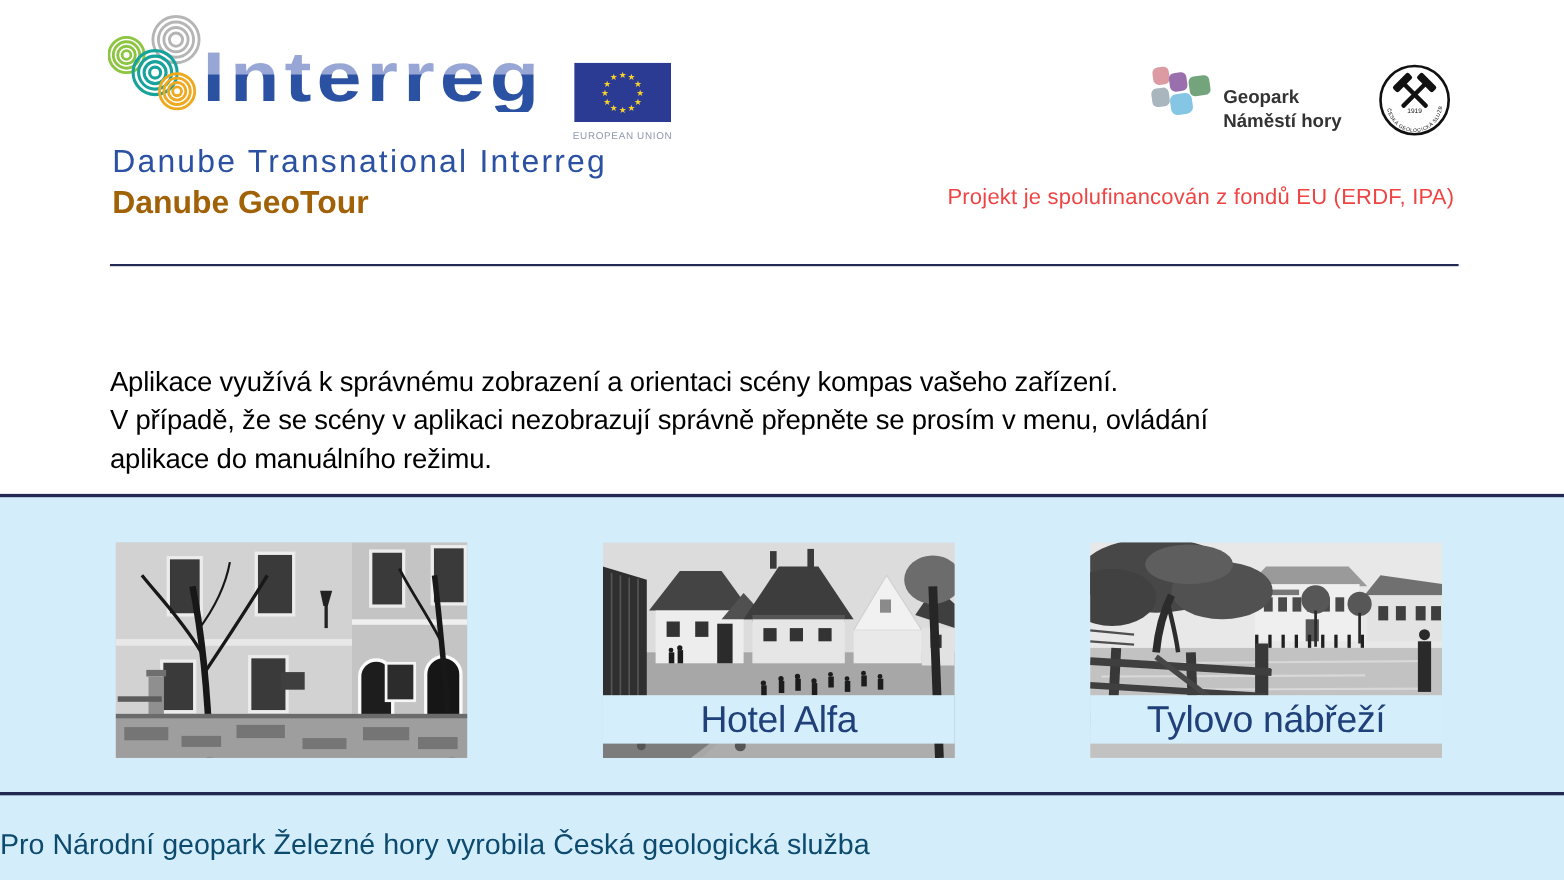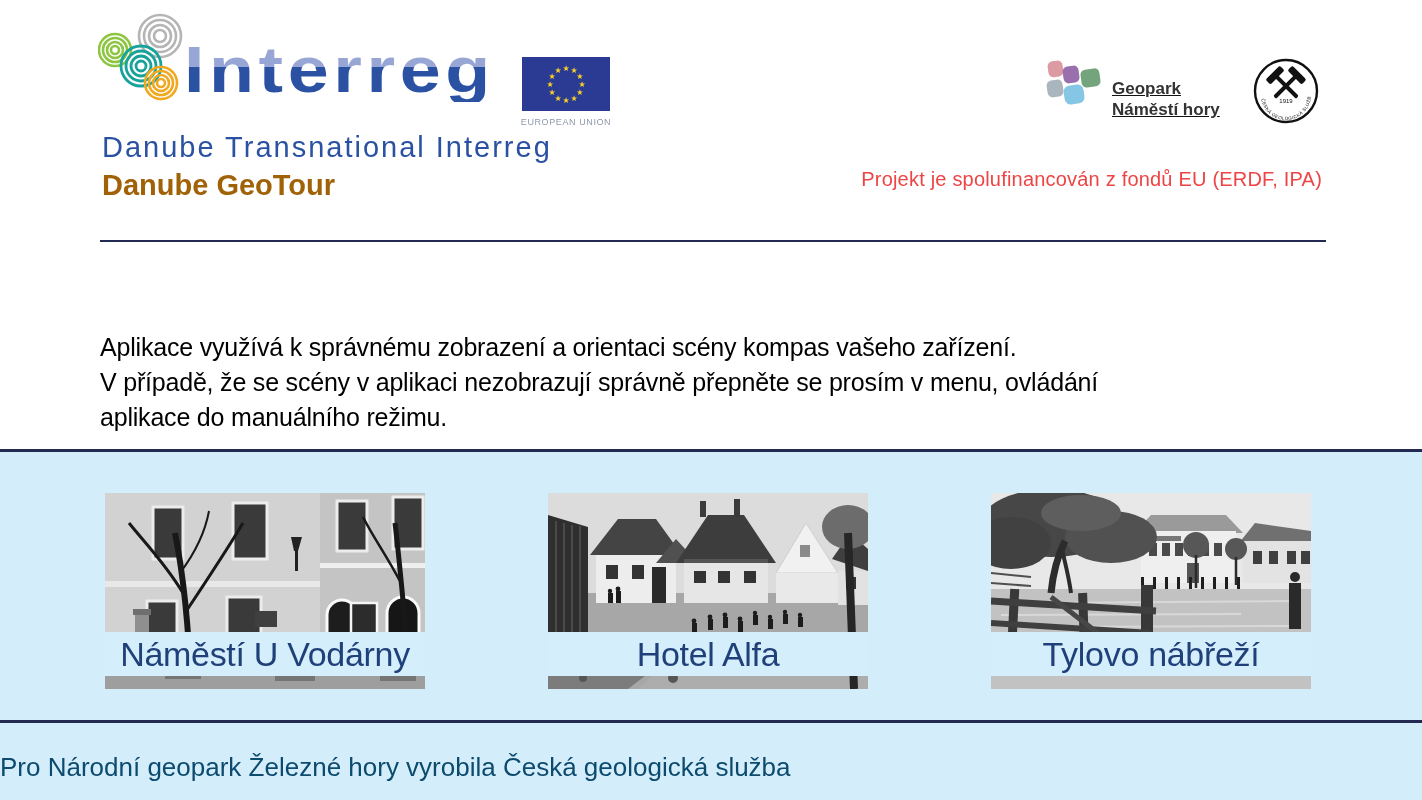--- a/index.html
+++ b/index.html
@@ -10,21 +10,21 @@
   .interreg-swirl{position:absolute;left:98px;top:12px;}
   .interreg-brand{position:absolute;left:184px;top:38px;font-size:64px;font-weight:bold;
         letter-spacing:4px;transform:scaleX(1.15);transform-origin:left center;
         background:linear-gradient(180deg,#98a6d6 0%,#98a6d6 46%,#2b51a3 46%,#2b51a3 100%);
         -webkit-background-clip:text;background-clip:text;color:transparent;line-height:1;}
   .eu-flag-wrap{position:absolute;left:520px;top:57px;width:92px;text-align:center;}
   .eu-flag-caption{font-size:9px;letter-spacing:.6px;color:#8e99ad;margin-top:2px;}
   .programme{position:absolute;left:102px;top:131px;font-size:29px;color:#2b51a3;letter-spacing:2px;}
   .geotour{position:absolute;left:102px;top:169px;font-size:29px;font-weight:bold;color:#a16207;}
 
-  .geopark{position:absolute;left:1046px;top:58px;display:flex;text-decoration:underline;}
+  .geopark{position:absolute;left:1046px;top:58px;display:flex;}
   .geopark-text{margin-left:8px;margin-top:20px;font-size:17px;font-weight:bold;color:#333;line-height:21px;}
   .cgs-seal{position:absolute;left:1252px;top:57px;}
 
   .funding-note{position:absolute;top:168px;right:100px;font-size:20px;color:#ef4444;letter-spacing:.2px;}
 
   .divider-top{position:absolute;left:100px;top:240px;width:1226px;height:2px;background:#232a52;}
 
   
   .intro-heading{position:absolute;left:85px;top:271px;font-size:34px;color:#000;letter-spacing:-.3px;}
   .intro-body{position:absolute;left:100px;top:330px;font-size:25px;line-height:35px;color:#000;
@@ -186,23 +186,20 @@
         <rect x="0" y="156" width="320" height="4" fill="#6b6b6b"></rect>
         <g fill="#757575">
           <rect x="8" y="168" width="40" height="12"></rect>
             <rect x="60" y="176" width="36" height="10"></rect>
           <rect x="110" y="166" width="44" height="12"></rect>
             <rect x="170" y="178" width="40" height="10"></rect>
           <rect x="225" y="168" width="42" height="12"></rect>
             <rect x="275" y="177" width="36" height="11"></rect>
         </g>
       </svg>
-      <div class="scene-banner">
-        <span>Náměstí U Vodárny</span>
-      </div>
     </div>
 
     <div class="scene-card card-2">
       <svg viewBox="0 0 320 196" preserveAspectRatio="none">
         <rect width="320" height="196" fill="#dcdcdc"></rect>
         <rect x="0" y="100" width="320" height="96" fill="#a7a7a7"></rect>
         <polygon points="140,150 320,140 320,196 90,196" fill="#adadad"></polygon>
         <polygon points="42,62 70,26 108,26 134,62" fill="#444"></polygon>
         <rect x="48" y="62" width="80" height="48" fill="#ededed"></rect>
         <rect x="58" y="72" width="12" height="14" fill="#333"></rect>

